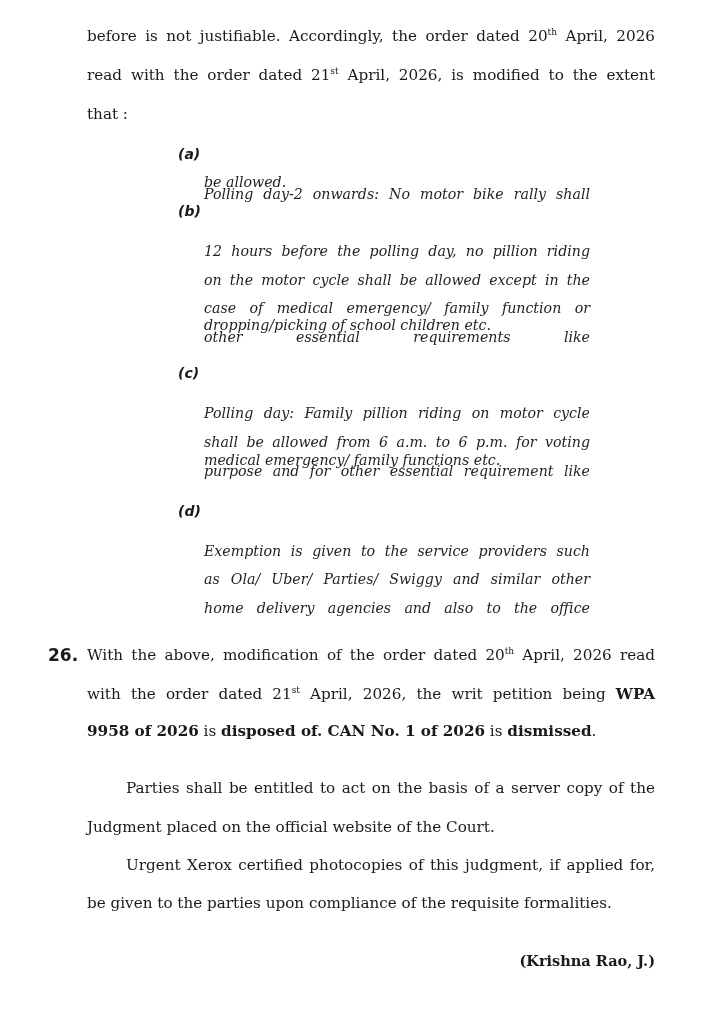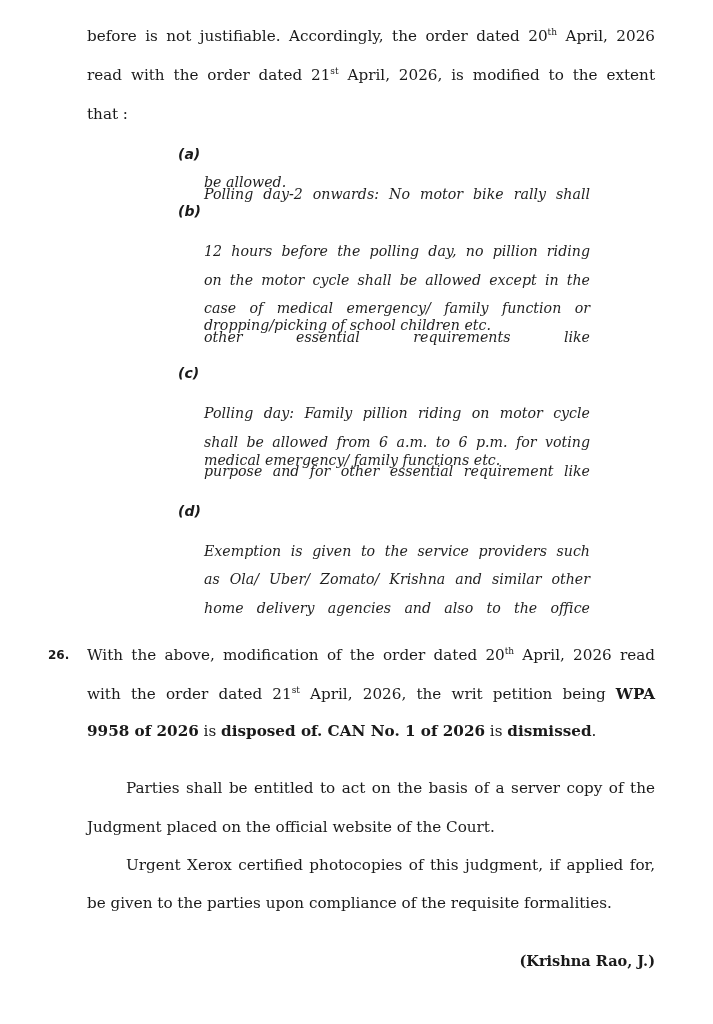--- a/index.html
+++ b/index.html
@@ -57,21 +57,21 @@
   .item-line.justify {
     white-space: normal;
     text-align: justify;
     text-align-last: justify;
     margin-top: 40px;
   }
   .para-num {
     position: absolute;
     font-family: "DejaVu Sans", "Liberation Sans", sans-serif;
     font-weight: bold;
-    font-size: 12px;
+    font-size: 17px;
     line-height: 20px;
   }
   .sig {
     position: absolute;
     font-family: "DejaVu Serif", "Liberation Serif", serif;
     font-weight: bold;
     font-size: 14.5px;
     line-height: 20px;
     white-space: nowrap;
   }
@@ -97,21 +97,21 @@
   <div class="item-line" style="left:192px; top:315px;">dropping/picking of school children etc.</div>
 
   <div class="item-label" style="left:166px; top:363px;">(c)</div>
   <div class="item-line justify" style="left:192px; top:363px; width:386px;">Polling day: Family pillion riding on motor cycle</div>
   <div class="item-line justify" style="left:192px; top:392px; width:386px;">shall be allowed from 6 a.m. to 6 p.m. for voting</div>
   <div class="item-line justify" style="left:192px; top:421px; width:386px;">purpose and for other essential requirement like</div>
   <div class="item-line" style="left:192px; top:450px;">medical emergency/ family functions etc.</div>
 
   <div class="item-label" style="left:166px; top:501px;">(d)</div>
   <div class="item-line justify" style="left:192px; top:501px; width:386px;">Exemption is given to the service providers such</div>
-  <div class="item-line justify" style="left:192px; top:529px; width:386px;">as Ola/ Uber/ Zomato/ Krishna and similar other</div>
+  <div class="item-line justify" style="left:192px; top:529px; width:386px;">as Ola/ Uber/ Parties/ Swiggy and similar other</div>
   <div class="item-line justify" style="left:192px; top:558px; width:386px;">home delivery agencies and also to the office</div>
 
   <div class="para-num" style="left:36px; top:645px;">26.</div>
   <div class="line justify" style="left:75px; top:645px; width:568px;"><span>With the above, modification of the order dated 20</span><sup>th</sup><span> April, 2026 read</span></div>
   <div class="line justify" style="left:75px; top:684px; width:568px;"><span>with the order dated 21</span><sup>st</sup><span> April, 2026, the writ petition being </span><span class="b">WPA</span></div>
   <div class="line" style="left:75px; top:721px;"><span class="b">9958 of 2026</span><span> is </span><span class="b">disposed of. CAN No. 1 of 2026</span><span> is </span><span class="b">dismissed</span><span>.</span></div>
 
   <div class="line justify" style="left:114px; top:778px; width:529px;">Parties shall be entitled to act on the basis of a server copy of the</div>
   <div class="line" style="left:75px; top:817px;">Judgment placed on the official website of the Court.</div>
   <div class="line justify" style="left:114px; top:855px; width:529px;">Urgent Xerox certified photocopies of this judgment, if applied for,</div>

